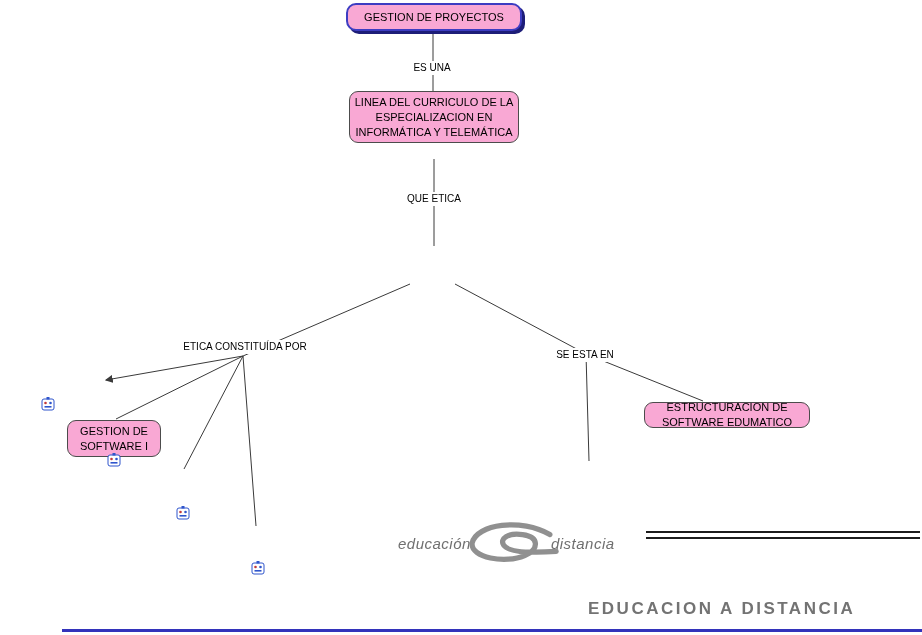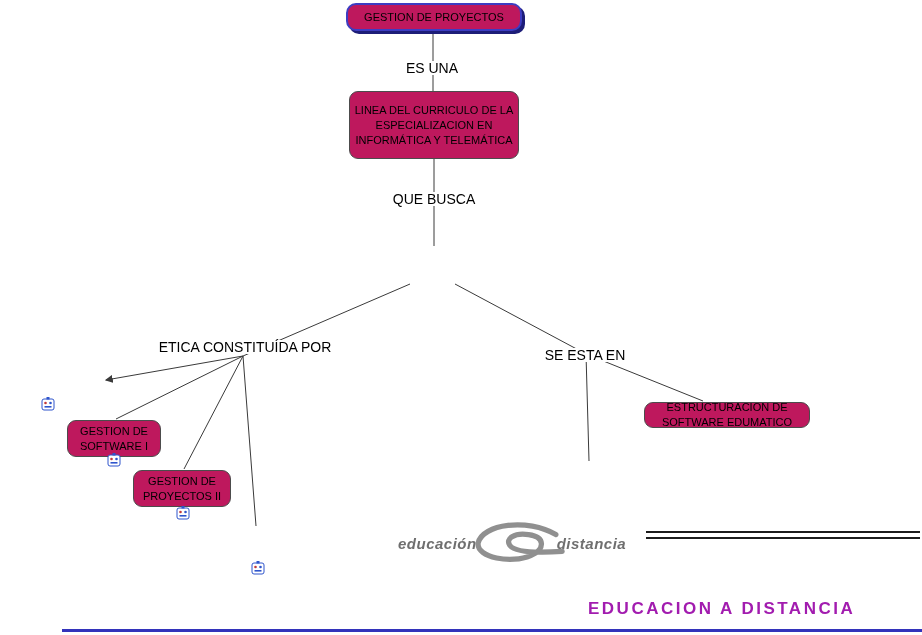--- a/index.html
+++ b/index.html
@@ -21,42 +21,42 @@
     pointer-events: none;
   }
 
   .node {
     position: absolute;
     z-index: 2;
     display: flex;
     align-items: center;
     justify-content: center;
     text-align: center;
-    background: #be185d;
+    background: #f9a8d4;
     border: 1px solid #4c4c4c;
     border-radius: 9px;
     font-size: 11px;
     line-height: 15px;
     color: #000000;
     padding: 12px 3px;
   }
 
   .node.root {
     border: 2px solid #3d3dc2;
     box-shadow: 3px 3px 0 #1d1d78;
     border-radius: 10px;
   }
 
   .link-label {
     position: absolute;
     z-index: 2;
     transform: translateX(-50%);
     background: #ffffff;
     padding: 0 3px;
-    font-size: 14px;
+    font-size: 10px;
     line-height: 14px;
     color: #000000;
     white-space: nowrap;
   }
 
   .res-icon {
     position: absolute;
     z-index: 3;
     width: 14px;
     height: 16px;
@@ -66,40 +66,40 @@
     position: absolute;
     left: 398px;
     top: 523px;
     height: 40px;
     display: flex;
     align-items: center;
     z-index: 2;
   }
   .logo-word {
     font-size: 15px;
-    font-weight: bold;
+    font-weight: normal;
     font-style: italic;
     color: #6f6f6f;
     letter-spacing: 0.5px;
     white-space: nowrap;
   }
   .logo-swirl { margin: 0 -8px; }
 
   .rule {
     position: absolute;
     height: 2px;
     background: #1c1c1c;
     z-index: 1;
   }
 
   .wordmark {
     position: absolute;
     left: 588px;
     top: 599px;
-    color: #a21caf;
+    color: #737373;
     font-weight: bold;
     font-size: 17px;
     letter-spacing: 2.5px;
     white-space: nowrap;
     z-index: 2;
   }
 
   .bottom-rule {
     position: absolute;
     left: 62px;
@@ -130,35 +130,34 @@
       <line x1="243" y1="356" x2="184" y2="469"></line>
       <line x1="243" y1="356" x2="256" y2="526"></line>
       <line x1="455" y1="284" x2="586" y2="354"></line>
       <line x1="586" y1="354" x2="703" y2="401"></line>
       <line x1="586" y1="354" x2="589" y2="461"></line>
     </g>
   </svg>
 
   <div class="node root" style="left:346px;top:3px;width:176px;height:24px">GESTION DE PROYECTOS</div>
 
-  <div class="node" style="left:349px;top:91px;width:170px;height:68px">LINEA DEL CURRICULO DE LA ESPECIALIZACION EN INFORMÁTICA Y TELEMÁTICA</div>
+  <div class="node" style="left:349px;top:91px;width:170px;height:52px">LINEA DEL CURRICULO DE LA ESPECIALIZACION EN INFORMÁTICA Y TELEMÁTICA</div>
 
 
 
   <div class="node" style="left:67px;top:420px;width:94px;height:37px">GESTION DE SOFTWARE I</div>
 
-  <div class="node" style="left:133px;top:470px;width:98px;height:37px">GESTION DE PROYECTOS II</div>
 
 
   <div class="node" style="left:644px;top:402px;width:166px;height:20px">ESTRUCTURACION DE SOFTWARE EDUMATICO</div>
 
 
   <div class="link-label" style="left:432px;top:61px">ES UNA</div>
 
-  <div class="link-label" style="left:434px;top:192px">QUE BUSCA</div>
+  <div class="link-label" style="left:434px;top:192px">QUE ETICA</div>
 
   <div class="link-label" style="left:245px;top:340px">ETICA CONSTITUÍDA POR</div>
 
   <div class="link-label" style="left:585px;top:348px">SE ESTA EN</div>
 
   <svg class="res-icon" style="left:41px;top:396px" viewBox="0 0 14 16">
     <rect x="1" y="3" width="12" height="11" rx="2" fill="#ffffff" stroke="#2f55cc"></rect>
     <rect x="5.5" y="1" width="3" height="2.5" fill="#2f55cc"></rect>
     <circle cx="4.5" cy="7" r="1.3" fill="#c23a3a"></circle>
     <circle cx="9.5" cy="7" r="1.3" fill="#2f55cc"></circle>

